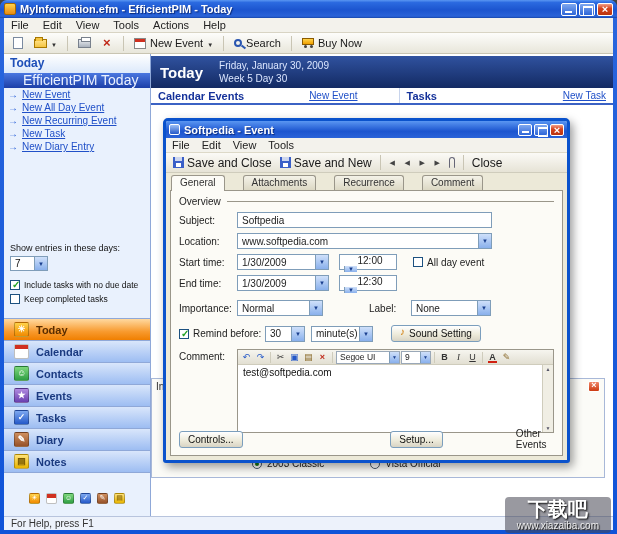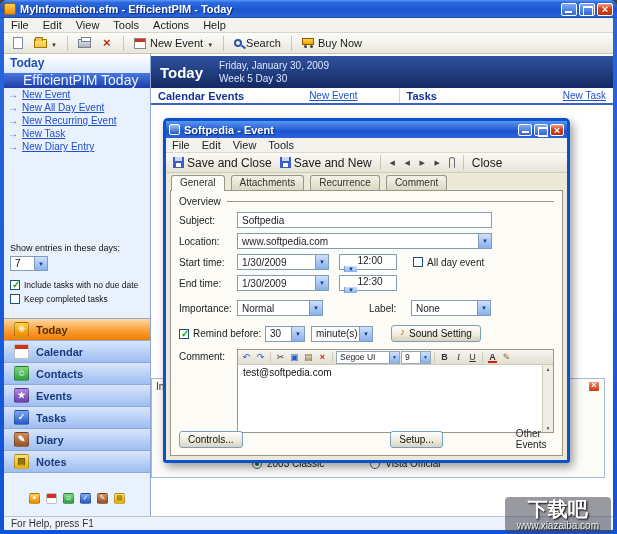--- a/index.html
+++ b/index.html
@@ -128,21 +128,21 @@
   .dlg-title .t { flex:1; color:#fff; font-size:11px; font-weight:bold; text-shadow:1px 1px 1px #0a2a7a; white-space:nowrap; overflow:hidden; }
   .dlg-title .wbtn { width:14px; height:12px; }
   .dlg-menu { height:15px; background:#f3f2ec; border-bottom:1px solid #ddd9c8; display:flex; align-items:center; font-size:11px; color:#222; }
   .dlg-menu span { padding:0 6px; }
   .dlg-toolbar { height:20px; background:linear-gradient(#fbfaf6,#e6e3d6); border-bottom:1px solid #cfccbc;
                  display:flex; align-items:center; gap:2px; padding:0 4px; font-size:12px; color:#1a1a1a; }
   .dbtn { display:flex; align-items:center; gap:3px; padding:1px 3px; }
   .navb { width:13px; height:14px; display:flex; align-items:center; justify-content:center; }
   .navb::after { font-size:7px; color:#444; }
   .navb.prev::after { content:"◀"; } .navb.next::after { content:"▶"; }
-  .dlg-tabs { height:17px; display:flex; gap:6px; padding:2px 5px 0; }
+  .dlg-tabs { height:17px; display:flex; gap:18px; padding:2px 5px 0; }
   .tab { padding:1px 8px 0; font-size:10px; color:#333; background:linear-gradient(#f4f2e8,#dcd8c4);
          border:1px solid #9a968a; border-bottom:none; border-radius:3px 3px 0 0; }
   .tab.active { background:#fcfbf6; position:relative; z-index:2; margin-bottom:-1px; }
   .dlg-page { position:absolute; left:4px; top:69px; right:4px; bottom:4px; background:#fcfbf6;
               border:1px solid #9a968a; padding:3px 8px; font-size:10px; color:#222; }
   .ovrow { display:flex; align-items:center; gap:6px; margin-top:2px; }
   .ovrow .line { flex:1; height:1px; background:#9a968a; }
   .frow { display:flex; align-items:center; margin-top:5px; }
   .flabel { width:58px; flex:none; }
   .tinput { height:16px; border:1px solid #7f9db9; background:#fff; padding:0 4px; display:flex; align-items:center; }

